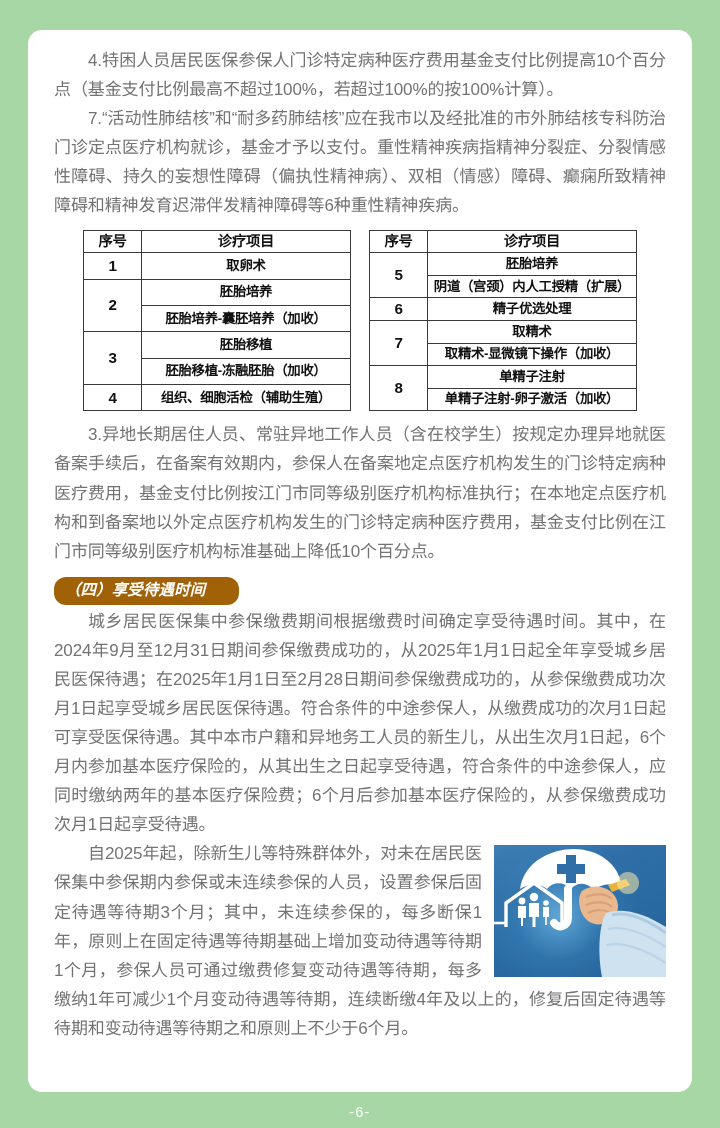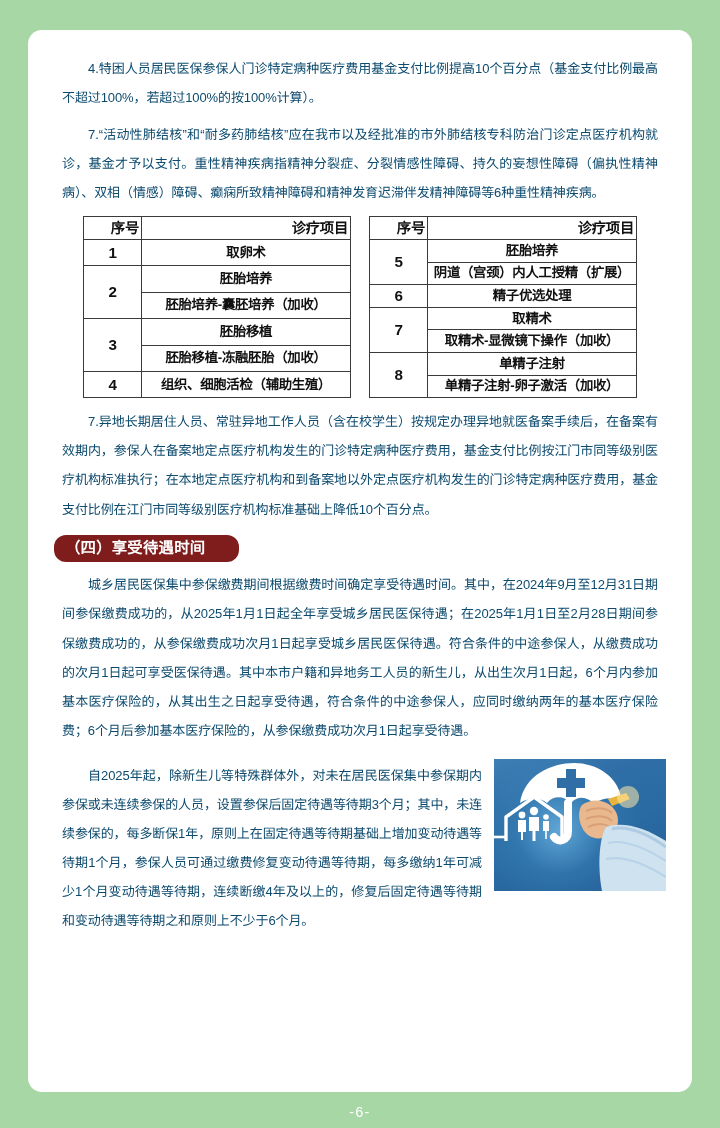--- a/index.html
+++ b/index.html
@@ -25,27 +25,27 @@
     width: 664px;
     height: 1062px;
     background: #ffffff;
     border-radius: 14px;
     padding: 16px 26px 18px 26px;
     overflow: hidden;
   }
 
   
   .para {
-    font-size: 13px;
+    font-size: 17px;
     line-height: 29.1px;
-    color: #0c4a6e;
+    color: #737373;
     text-align: justify;
     text-justify: inter-ideograph;
     text-indent: 2em;
-    margin: 8px;
+    margin: 0;
     letter-spacing: -0.1px;
     white-space: normal;
   }
 
   
   .tables-row {
     display: flex;
     justify-content: center;
     gap: 18px;
     margin: 9px 0 9px 0;
@@ -62,41 +62,41 @@
     vertical-align: middle;
     padding: 1px 2px;
     height: 22.6px;
     line-height: 1.05;
     font-weight: bold;
     letter-spacing: -0.3px;
   }
   table.dx th {
     font-weight: bold;
     font-size: 14.4px;
-    text-align: right;
   }
   table.dx td.num {
     font-weight: bold;
     font-size: 15.2px;
   }
   .col-no   { width: 58px; }
   .col-item { width: 209px; }
 
   
   .badge-wrap { margin: 11px 0 2px 0; }
   .badge {
     display: inline-block;
-    background: #7f1d1d;
+    background: #a16207;
     color: #ffffff;
     font-size: 15.4px;
     font-weight: bold;
     letter-spacing: 0.2px;
     padding: 3px 34px 4px 11px;
     border-radius: 12px;
     line-height: 1.35;
+    font-style: italic;
   }
 
   
   .float-block { overflow: hidden; }
   .illus {
     float: right;
     width: 172px;
     height: 132px;
     margin: 6px 0 2px 12px;
     position: relative;
@@ -202,21 +202,21 @@
             <td>单精子注射</td>
           </tr>
           <tr>
             <td>单精子注射-卵子激活（加收）</td>
           </tr>
         </tbody>
     </table>
 
   </div>
 
-  <p class="para">7.异地长期居住人员、常驻异地工作人员（含在校学生）按规定办理异地就医备案手续后，在备案有效期内，参保人在备案地定点医疗机构发生的门诊特定病种医疗费用，基金支付比例按江门市同等级别医疗机构标准执行；在本地定点医疗机构和到备案地以外定点医疗机构发生的门诊特定病种医疗费用，基金支付比例在江门市同等级别医疗机构标准基础上降低10个百分点。</p>
+  <p class="para">3.异地长期居住人员、常驻异地工作人员（含在校学生）按规定办理异地就医备案手续后，在备案有效期内，参保人在备案地定点医疗机构发生的门诊特定病种医疗费用，基金支付比例按江门市同等级别医疗机构标准执行；在本地定点医疗机构和到备案地以外定点医疗机构发生的门诊特定病种医疗费用，基金支付比例在江门市同等级别医疗机构标准基础上降低10个百分点。</p>
 
   <div class="badge-wrap">
     <span class="badge">（四）享受待遇时间</span>
   </div>
 
   <p class="para">城乡居民医保集中参保缴费期间根据缴费时间确定享受待遇时间。其中，在2024年9月至12月31日期间参保缴费成功的，从2025年1月1日起全年享受城乡居民医保待遇；在2025年1月1日至2月28日期间参保缴费成功的，从参保缴费成功次月1日起享受城乡居民医保待遇。符合条件的中途参保人，从缴费成功的次月1日起可享受医保待遇。其中本市户籍和异地务工人员的新生儿，从出生次月1日起，6个月内参加基本医疗保险的，从其出生之日起享受待遇，符合条件的中途参保人，应同时缴纳两年的基本医疗保险费；6个月后参加基本医疗保险的，从参保缴费成功次月1日起享受待遇。</p>
 
   <div class="float-block">
     <div class="illus">
       <div class="sky-glow"></div>

